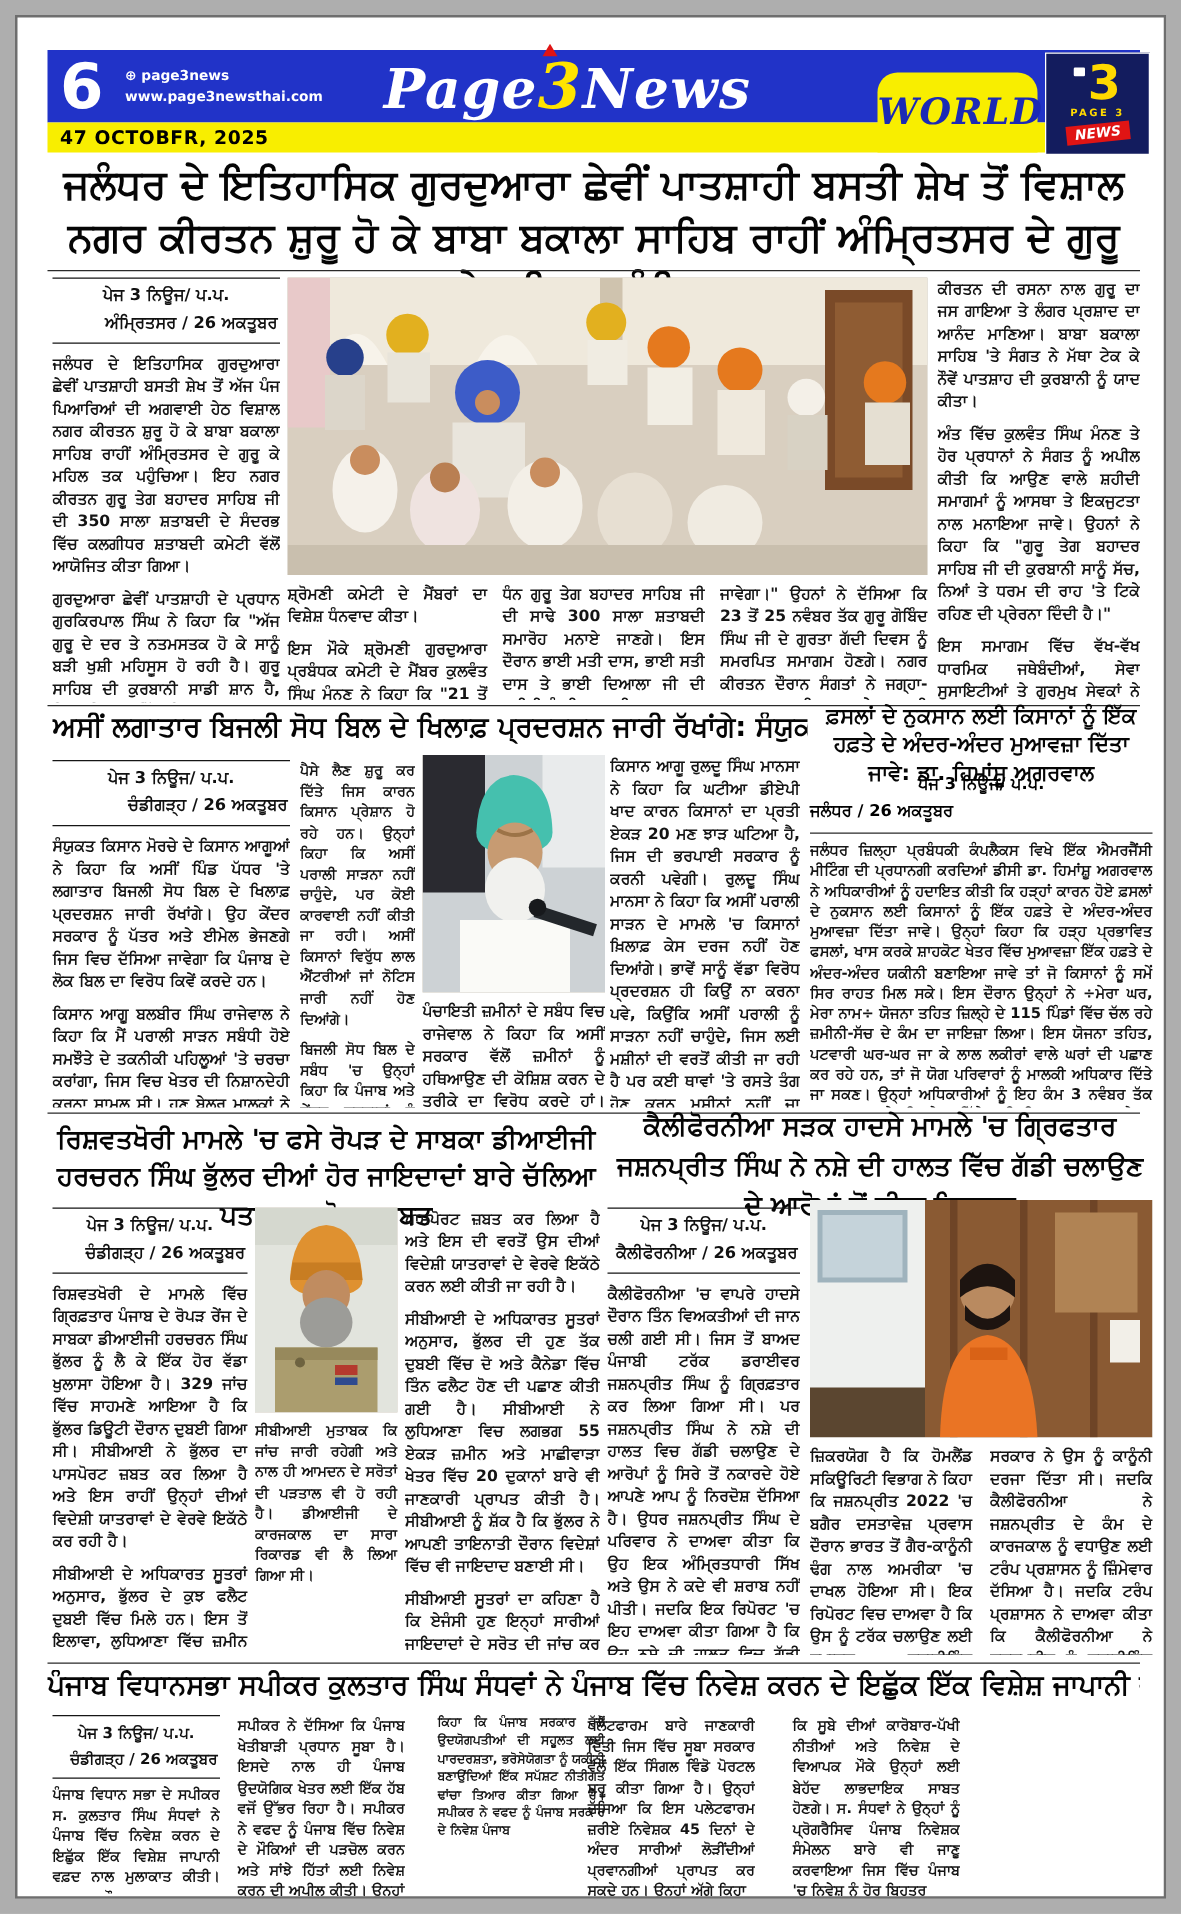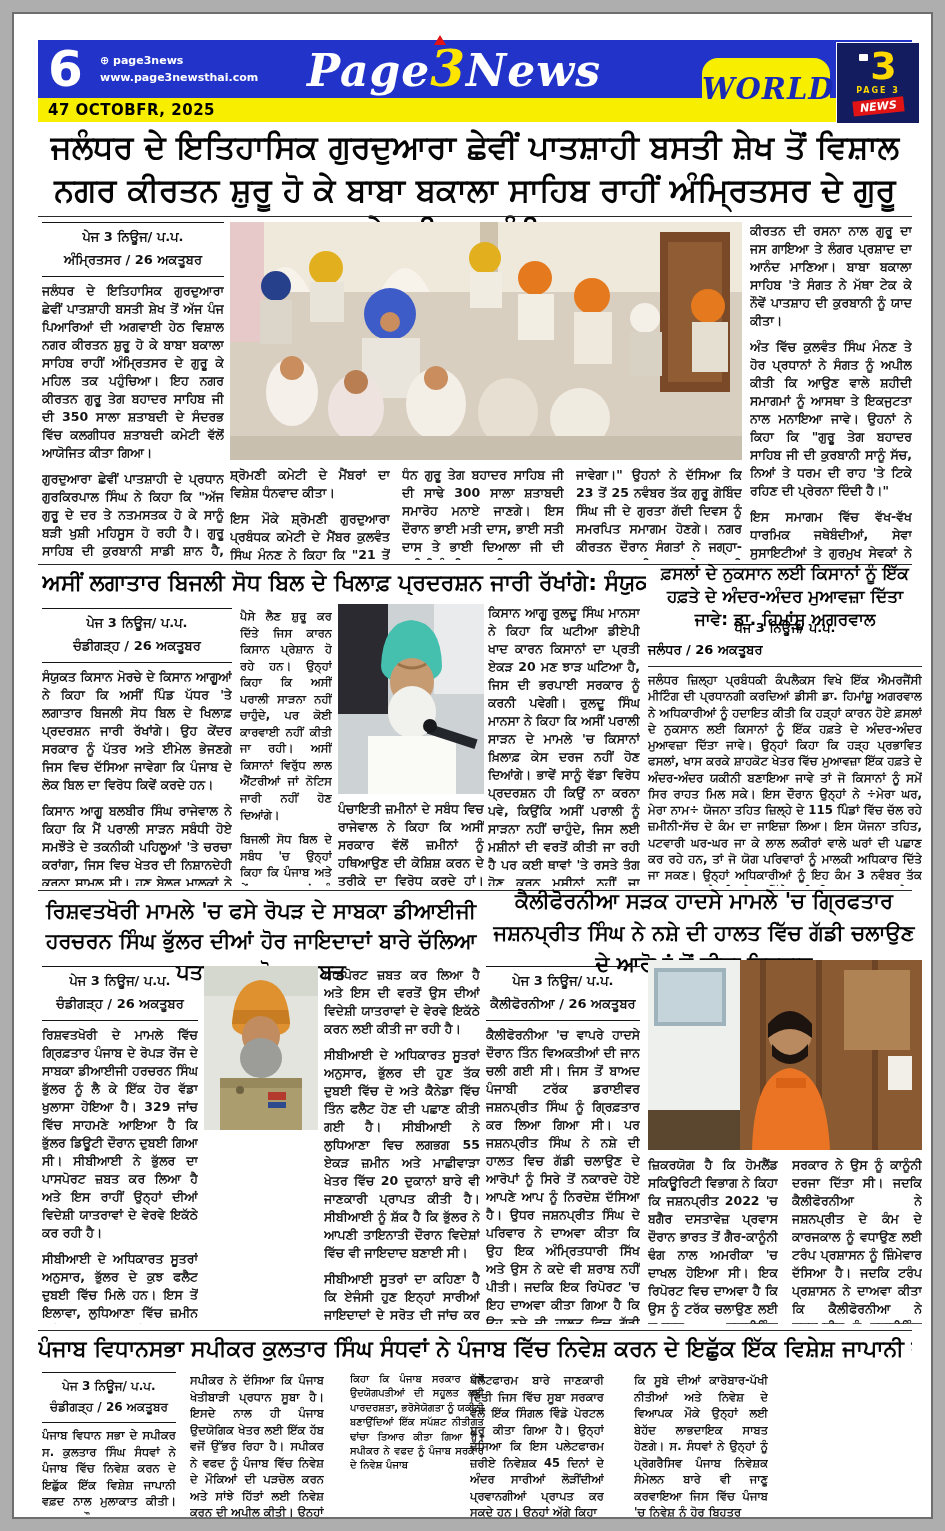--- a/index.html
+++ b/index.html
@@ -25,21 +25,21 @@
   .logo .ltag{display:inline-block;background:#e01414;color:#fff;font-style:italic;font-weight:bold;
               font-size:11px;padding:1px 7px;margin-top:3px;transform:rotate(-6deg);}
   .tv{display:inline-block;width:9px;height:7px;background:#fff;border-radius:1px;margin-right:2px;vertical-align:18px;}
   
   .headline{font-weight:bold;color:#050505;}
   .hl-center{text-align:center;}
   .rule{border-top:1.5px solid #2a2a2a;height:0;}
   .byline-box{border-top:1.5px solid #151515;border-bottom:1.5px solid #151515;
               font-weight:bold;font-size:13px;color:#111;padding:6px 2px 8px;}
   .byline-box .src{text-align:center;}
-  .byline-box .dl{margin-top:7px;text-align:center;}
+  .byline-box .dl{margin-top:7px;text-align:right;}
   .body-col{font-size:12.5px;line-height:1.44;color:#141414;text-align:justify;overflow:hidden;font-weight:bold;}
   .body-col p{margin:0 0 8px 0;text-indent:0;}
   .sm .byline-box{font-size:12px;}
   .photo{overflow:hidden;background:#cfcabe;}
   .photo svg{display:block;}
   .nowrap{white-space:nowrap;overflow:hidden;}
 </style>
 </head>
 <body>
 
@@ -205,20 +205,23 @@
       <path d="M30 44 L84 44 L86 58 L28 58 Z" fill="#c87d22"></path>
       <ellipse cx="57" cy="70" rx="19" ry="20" fill="#c08c60"></ellipse>
       <ellipse cx="57" cy="92" rx="21" ry="20" fill="#9c9c98"></ellipse>
       <rect x="16" y="112" width="82" height="52" fill="#ab9d6e"></rect>
       <rect x="16" y="112" width="82" height="10" fill="#97895c"></rect>
       <rect x="64" y="126" width="18" height="8" fill="#b43a2e"></rect>
         <rect x="64" y="136" width="18" height="6" fill="#2e4a8f"></rect>
       <circle cx="36" cy="124" r="4" fill="#6e6340"></circle>
     </svg>
   </div>
+  <div class="abs body-col" style="left:190px;top:1122px;width:114px;height:188px;font-size:11.5px;">
+    <p>ਸੀਬੀਆਈ ਮੁਤਾਬਕ ਕਿ ਜਾਂਚ ਜਾਰੀ ਰਹੇਗੀ ਅਤੇ ਨਾਲ ਹੀ ਆਮਦਨ ਦੇ ਸਰੋਤਾਂ ਦੀ ਪੜਤਾਲ ਵੀ ਹੋ ਰਹੀ ਹੈ। ਡੀਆਈਜੀ ਦੇ ਕਾਰਜਕਾਲ ਦਾ ਸਾਰਾ ਰਿਕਾਰਡ ਵੀ ਲੈ ਲਿਆ ਗਿਆ ਸੀ।</p>
+  </div>
 
   <div class="abs body-col" style="left:310px;top:952px;width:156px;height:358px;">
     <p>ਪਾਸਪੋਰਟ ਜ਼ਬਤ ਕਰ ਲਿਆ ਹੈ ਅਤੇ ਇਸ ਦੀ ਵਰਤੋਂ ਉਸ ਦੀਆਂ ਵਿਦੇਸ਼ੀ ਯਾਤਰਾਵਾਂ ਦੇ ਵੇਰਵੇ ਇਕੱਠੇ ਕਰਨ ਲਈ ਕੀਤੀ ਜਾ ਰਹੀ ਹੈ।</p>
     <p>ਸੀਬੀਆਈ ਦੇ ਅਧਿਕਾਰਤ ਸੂਤਰਾਂ ਅਨੁਸਾਰ, ਭੁੱਲਰ ਦੀ ਹੁਣ ਤੱਕ ਦੁਬਈ ਵਿੱਚ ਦੋ ਅਤੇ ਕੈਨੇਡਾ ਵਿੱਚ ਤਿੰਨ ਫਲੈਟ ਹੋਣ ਦੀ ਪਛਾਣ ਕੀਤੀ ਗਈ ਹੈ। ਸੀਬੀਆਈ ਨੇ ਲੁਧਿਆਣਾ ਵਿਚ ਲਗਭਗ 55 ਏਕੜ ਜ਼ਮੀਨ ਅਤੇ ਮਾਛੀਵਾੜਾ ਖੇਤਰ ਵਿੱਚ 20 ਦੁਕਾਨਾਂ ਬਾਰੇ ਵੀ ਜਾਣਕਾਰੀ ਪ੍ਰਾਪਤ ਕੀਤੀ ਹੈ। ਸੀਬੀਆਈ ਨੂੰ ਸ਼ੱਕ ਹੈ ਕਿ ਭੁੱਲਰ ਨੇ ਆਪਣੀ ਤਾਇਨਾਤੀ ਦੌਰਾਨ ਵਿਦੇਸ਼ਾਂ ਵਿੱਚ ਵੀ ਜਾਇਦਾਦ ਬਣਾਈ ਸੀ।</p>
     <p>ਸੀਬੀਆਈ ਸੂਤਰਾਂ ਦਾ ਕਹਿਣਾ ਹੈ ਕਿ ਏਜੰਸੀ ਹੁਣ ਇਨ੍ਹਾਂ ਸਾਰੀਆਂ ਜਾਇਦਾਦਾਂ ਦੇ ਸਰੋਤ ਦੀ ਜਾਂਚ ਕਰ ਰਹੀ ਹੈ ਅਤੇ ਕੀ ਇਹ ਕਿਸੇ ਹੋਰ ਦੇ ਨਾਮ 'ਤੇ ਖਰੀਦੀਆਂ ਗਈਆਂ ਸਨ। ਆਉਣ ਵਾਲੇ ਦਿਨਾਂ ਵਿੱਚ ਭੁੱਲਰ ਦੀਆਂ ਜਾਇਦਾਦਾਂ ਬਾਰੇ ਹੋਰ ਖੁਲਾਸੇ ਹੋਣ ਦੀ ਸੰਭਾਵਨਾ ਹੈ।</p>
   </div>
 
   <div class="abs headline hl-center" style="left:472px;top:872px;width:436px;font-size:21px;line-height:1.5;">ਕੈਲੀਫੋਰਨੀਆ ਸੜਕ ਹਾਦਸੇ ਮਾਮਲੇ 'ਚ ਗ੍ਰਿਫਤਾਰ ਜਸ਼ਨਪ੍ਰੀਤ ਸਿੰਘ ਨੇ ਨਸ਼ੇ ਦੀ ਹਾਲਤ ਵਿੱਚ ਗੱਡੀ ਚਲਾਉਣ ਦੇ ਆਰੋਪਾਂ ਤੋਂ ਕੀਤਾ ਇਨਕਾਰ</div>
 
   <div class="abs byline-box sm" style="left:472px;top:952px;width:154px;">

